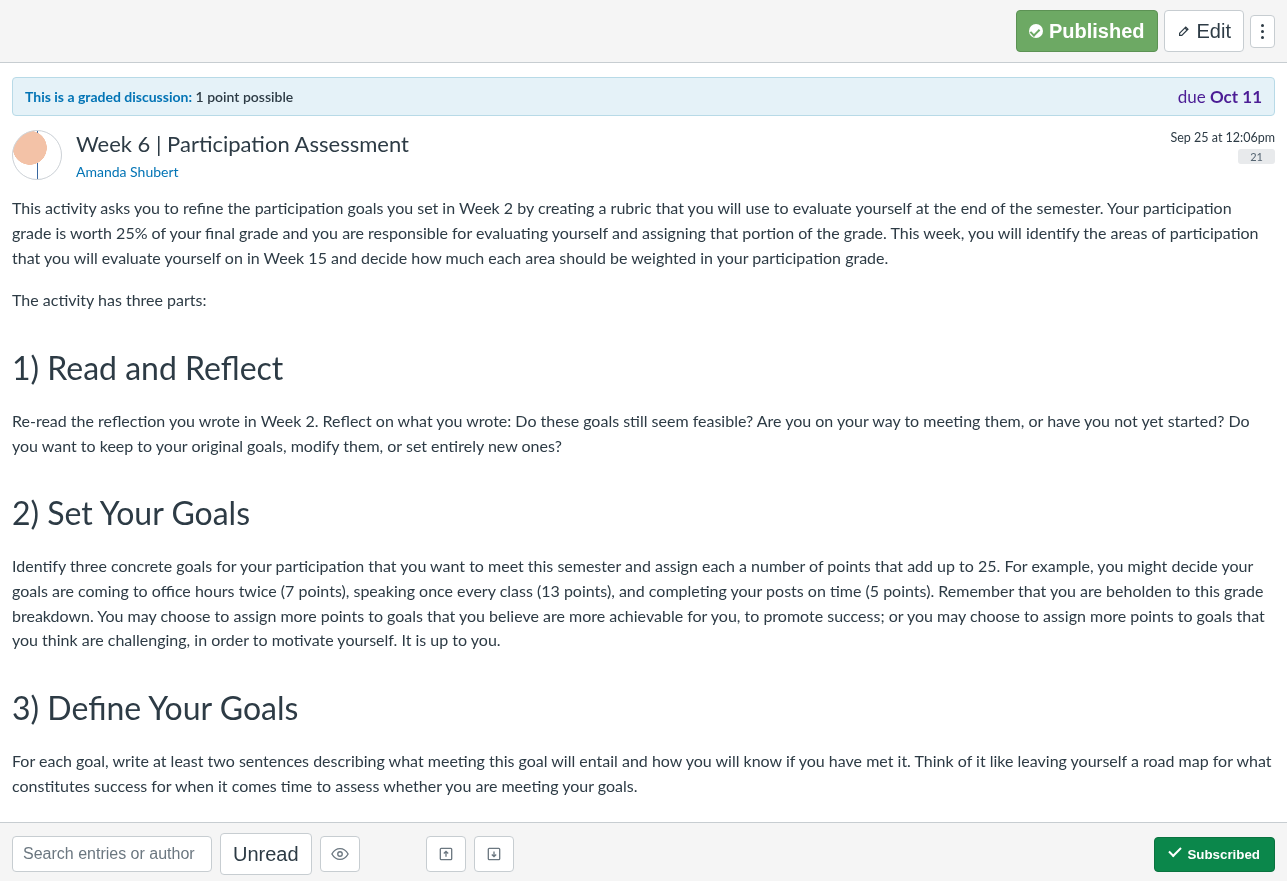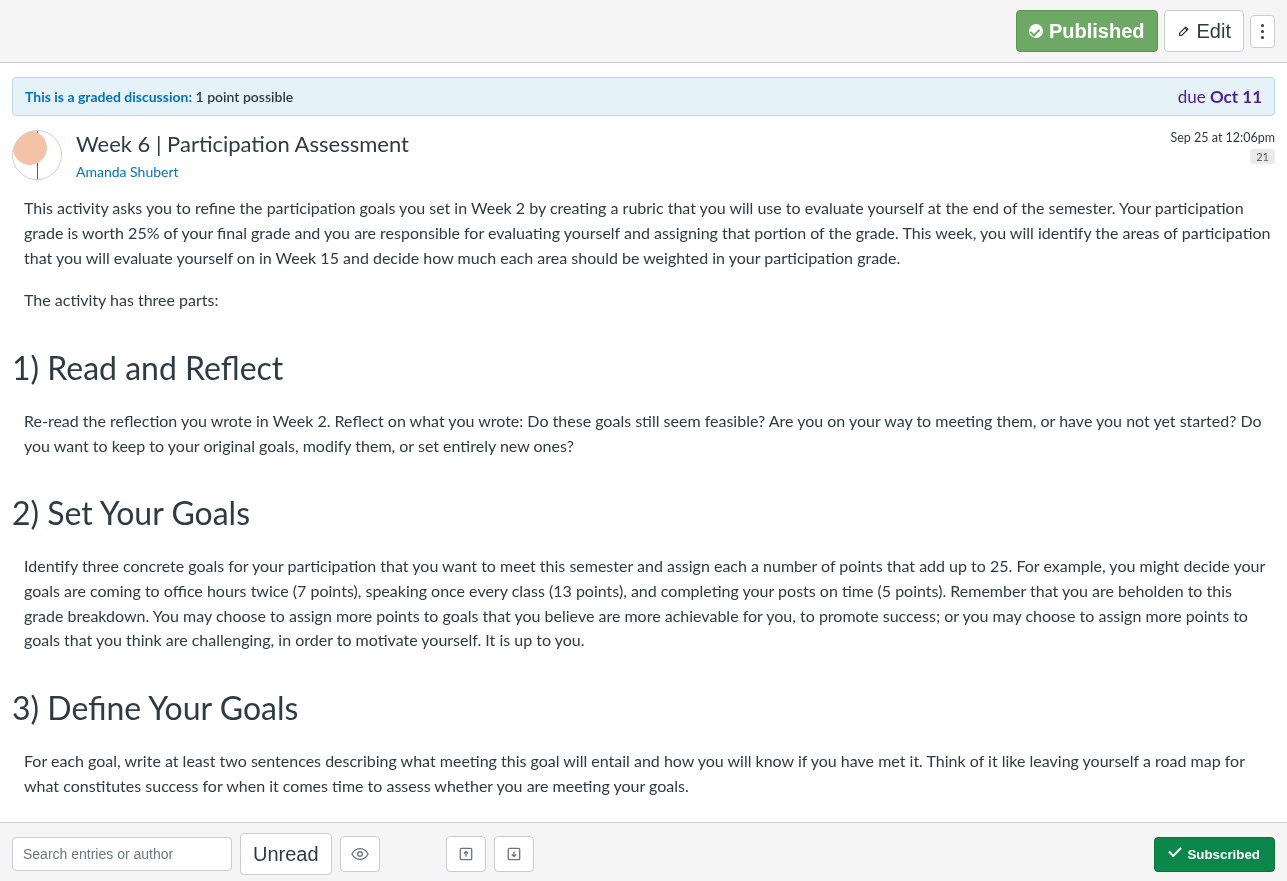--- a/index.html
+++ b/index.html
@@ -76,40 +76,40 @@
     background-color:#a8bfd5;
     border:1px solid #d0d4d8;
     flex:0 0 auto;
   }
   .post-titles { flex:1; }
   .post-title { font-size:22px; font-weight:400; color:#2D3B45; margin:0 0 4px 0; line-height:1.3; }
   .author-link { color:#0374B5; font-size:14px; text-decoration:none; }
   .post-meta { text-align:right; font-size:12.5px; color:#2D3B45; }
   .count-pill {
     display:inline-block; background:#E8EAEC; border-radius:3px;
-    padding:1px 6px; font-size:11px; margin-top:4px; color:#556572;
+    padding:1px 12px; font-size:11px; margin-top:4px; color:#556572;
   }
 
   .post-body { font-size:16px; line-height:1.55; color:#2D3B45; }
-  .post-body p { margin: 0 0 18px 12px; }
+  .post-body p { margin: 0 0 18px 0; }
   .post-body h2 { font-size:32px; font-weight:400; margin: 30px 0 16px 0; }
 
   .action-bar {
     border-top:1px solid #C7CDD1;
     border-bottom:1px solid #C7CDD1;
     background:#F5F5F5;
     margin-top:24px;
     padding:10px 12px;
     display:flex;
     align-items:center;
     gap:8px;
   }
   .search-input {
     border:1px solid #C7CDD1; border-radius:4px; background:#fff;
-    padding:8px 10px; font-size:14px; width:220px; color:#2D3B45;
+    padding:8px 10px; font-size:16px; width:200px; color:#2D3B45;
   }
   .search-input::placeholder { color:#6B7780; }
   .icon-btn {
     border:1px solid #C7CDD1; border-radius:4px; background:#fff;
     padding:8px 10px; cursor:pointer; display:inline-flex; align-items:center; justify-content:center;
     min-width:40px; height:36px;
   }
   .gap-spacer { width:50px; }
   .flex-spacer { flex:1; }
   .btn-subscribed {

